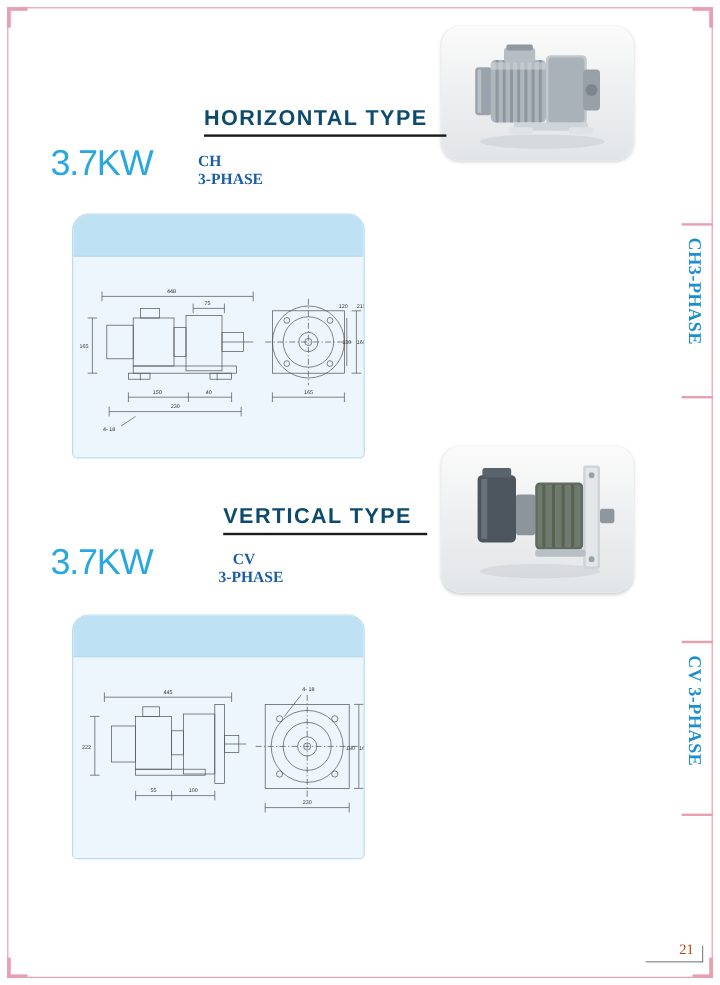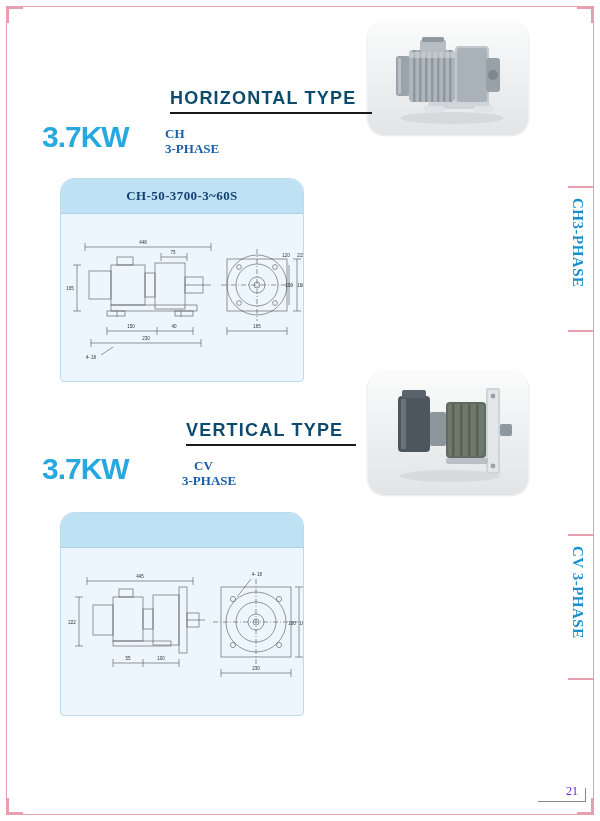--- a/index.html
+++ b/index.html
@@ -34,21 +34,21 @@
   }
   .corner.tl { left: 6px;   top: 6px;    border-left-width:3px; border-top-width:3px; }
   .corner.tr { right: 6px;  top: 6px;    border-right-width:3px; border-top-width:3px; }
   .corner.bl { left: 6px;   bottom: 6px; border-left-width:3px; border-bottom-width:3px; }
   .corner.br { right: 6px;  bottom: 6px; border-right-width:3px; border-bottom-width:3px; }
 
   
   .kw-label {
     position: absolute;
     font-family: "Liberation Sans", sans-serif;
-    font-weight: bold;
+    font-weight: normal;
     font-size: 30px;
     color: #29a8df;
     letter-spacing: -1px;
   }
   .type-title {
     position: absolute;
     font-family: "Liberation Sans", sans-serif;
     font-weight: bold;
     font-size: 18px;
     letter-spacing: 1.2px;
@@ -130,21 +130,21 @@
     right: 6px;
   }
 
   
   .page-num {
     position: absolute;
     right: 22px;
     bottom: 22px;
     font-family: "Liberation Serif", serif;
     font-size: 12px;
-    color: #6d28d9;
+    color: #c2410c;
     margin-top: 16px;
   }
   .page-num-rule {
     position: absolute;
     right: 14px;
     bottom: 19px;
     width: 48px;
     height: 1px;
     background: #888;
   }
@@ -205,21 +205,20 @@
 </div>
 
 <div class="kw-label" style="left:42px; top:120px;">3.7KW</div>
 <div class="type-title" style="left:170px; top:88px;">HORIZONTAL TYPE</div>
 <div class="type-underline" style="left:170px; top:112px; width:202px;"></div>
 <div class="model-code" style="left:165px; top:126px;">CH</div>
 <div class="model-code" style="left:165px; top:141px;">3-PHASE</div>
 
 <div class="draw-panel" style="left:60px; top:178px; width:244px; height:204px;">
   <div class="panel-head"></div>
-  <div class="panel-head-text">CH-50-3700-3~60S</div>
   <div class="draw-body">
     <svg width="244" height="170" viewBox="0 0 244 170">
       <g stroke="#555" fill="none" stroke-width="0.6">
 
         <line x1="24" y1="34" x2="150" y2="34"></line>
         <line x1="24" y1="30" x2="24" y2="38"></line>
         <line x1="150" y1="30" x2="150" y2="38"></line>
 
         <line x1="100" y1="44" x2="126" y2="44"></line>
         <line x1="100" y1="40" x2="100" y2="48"></line>

